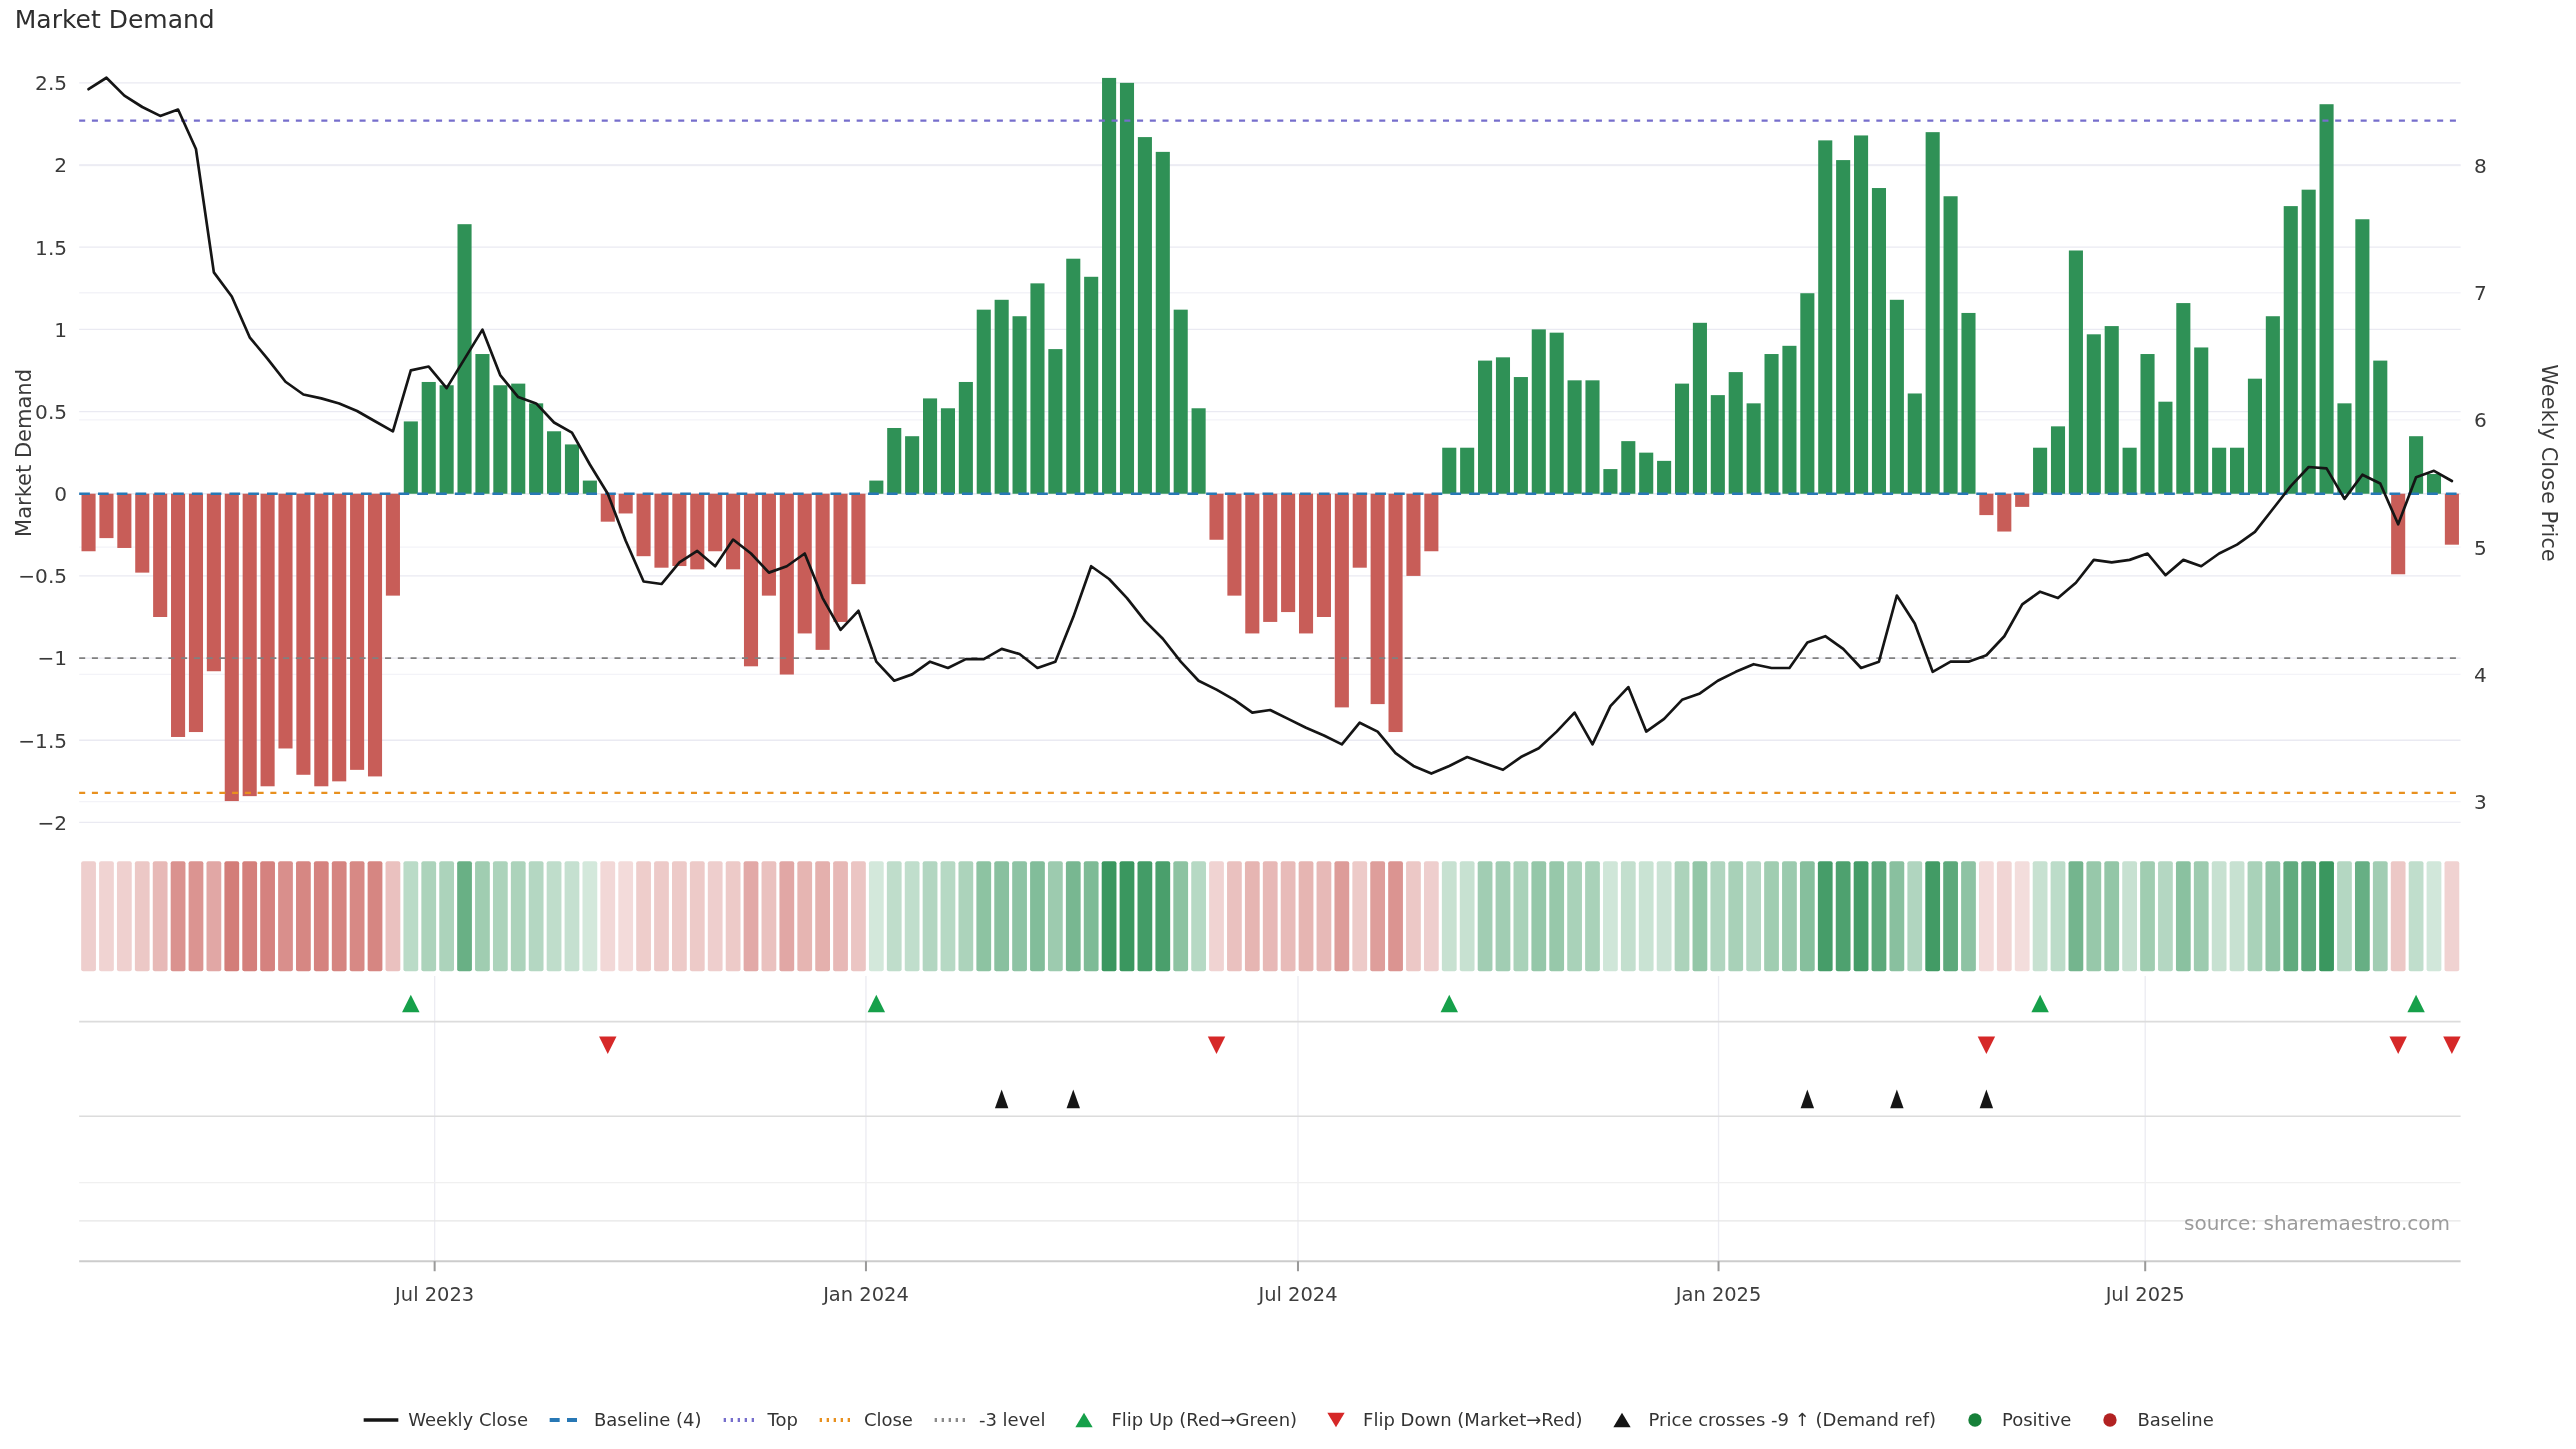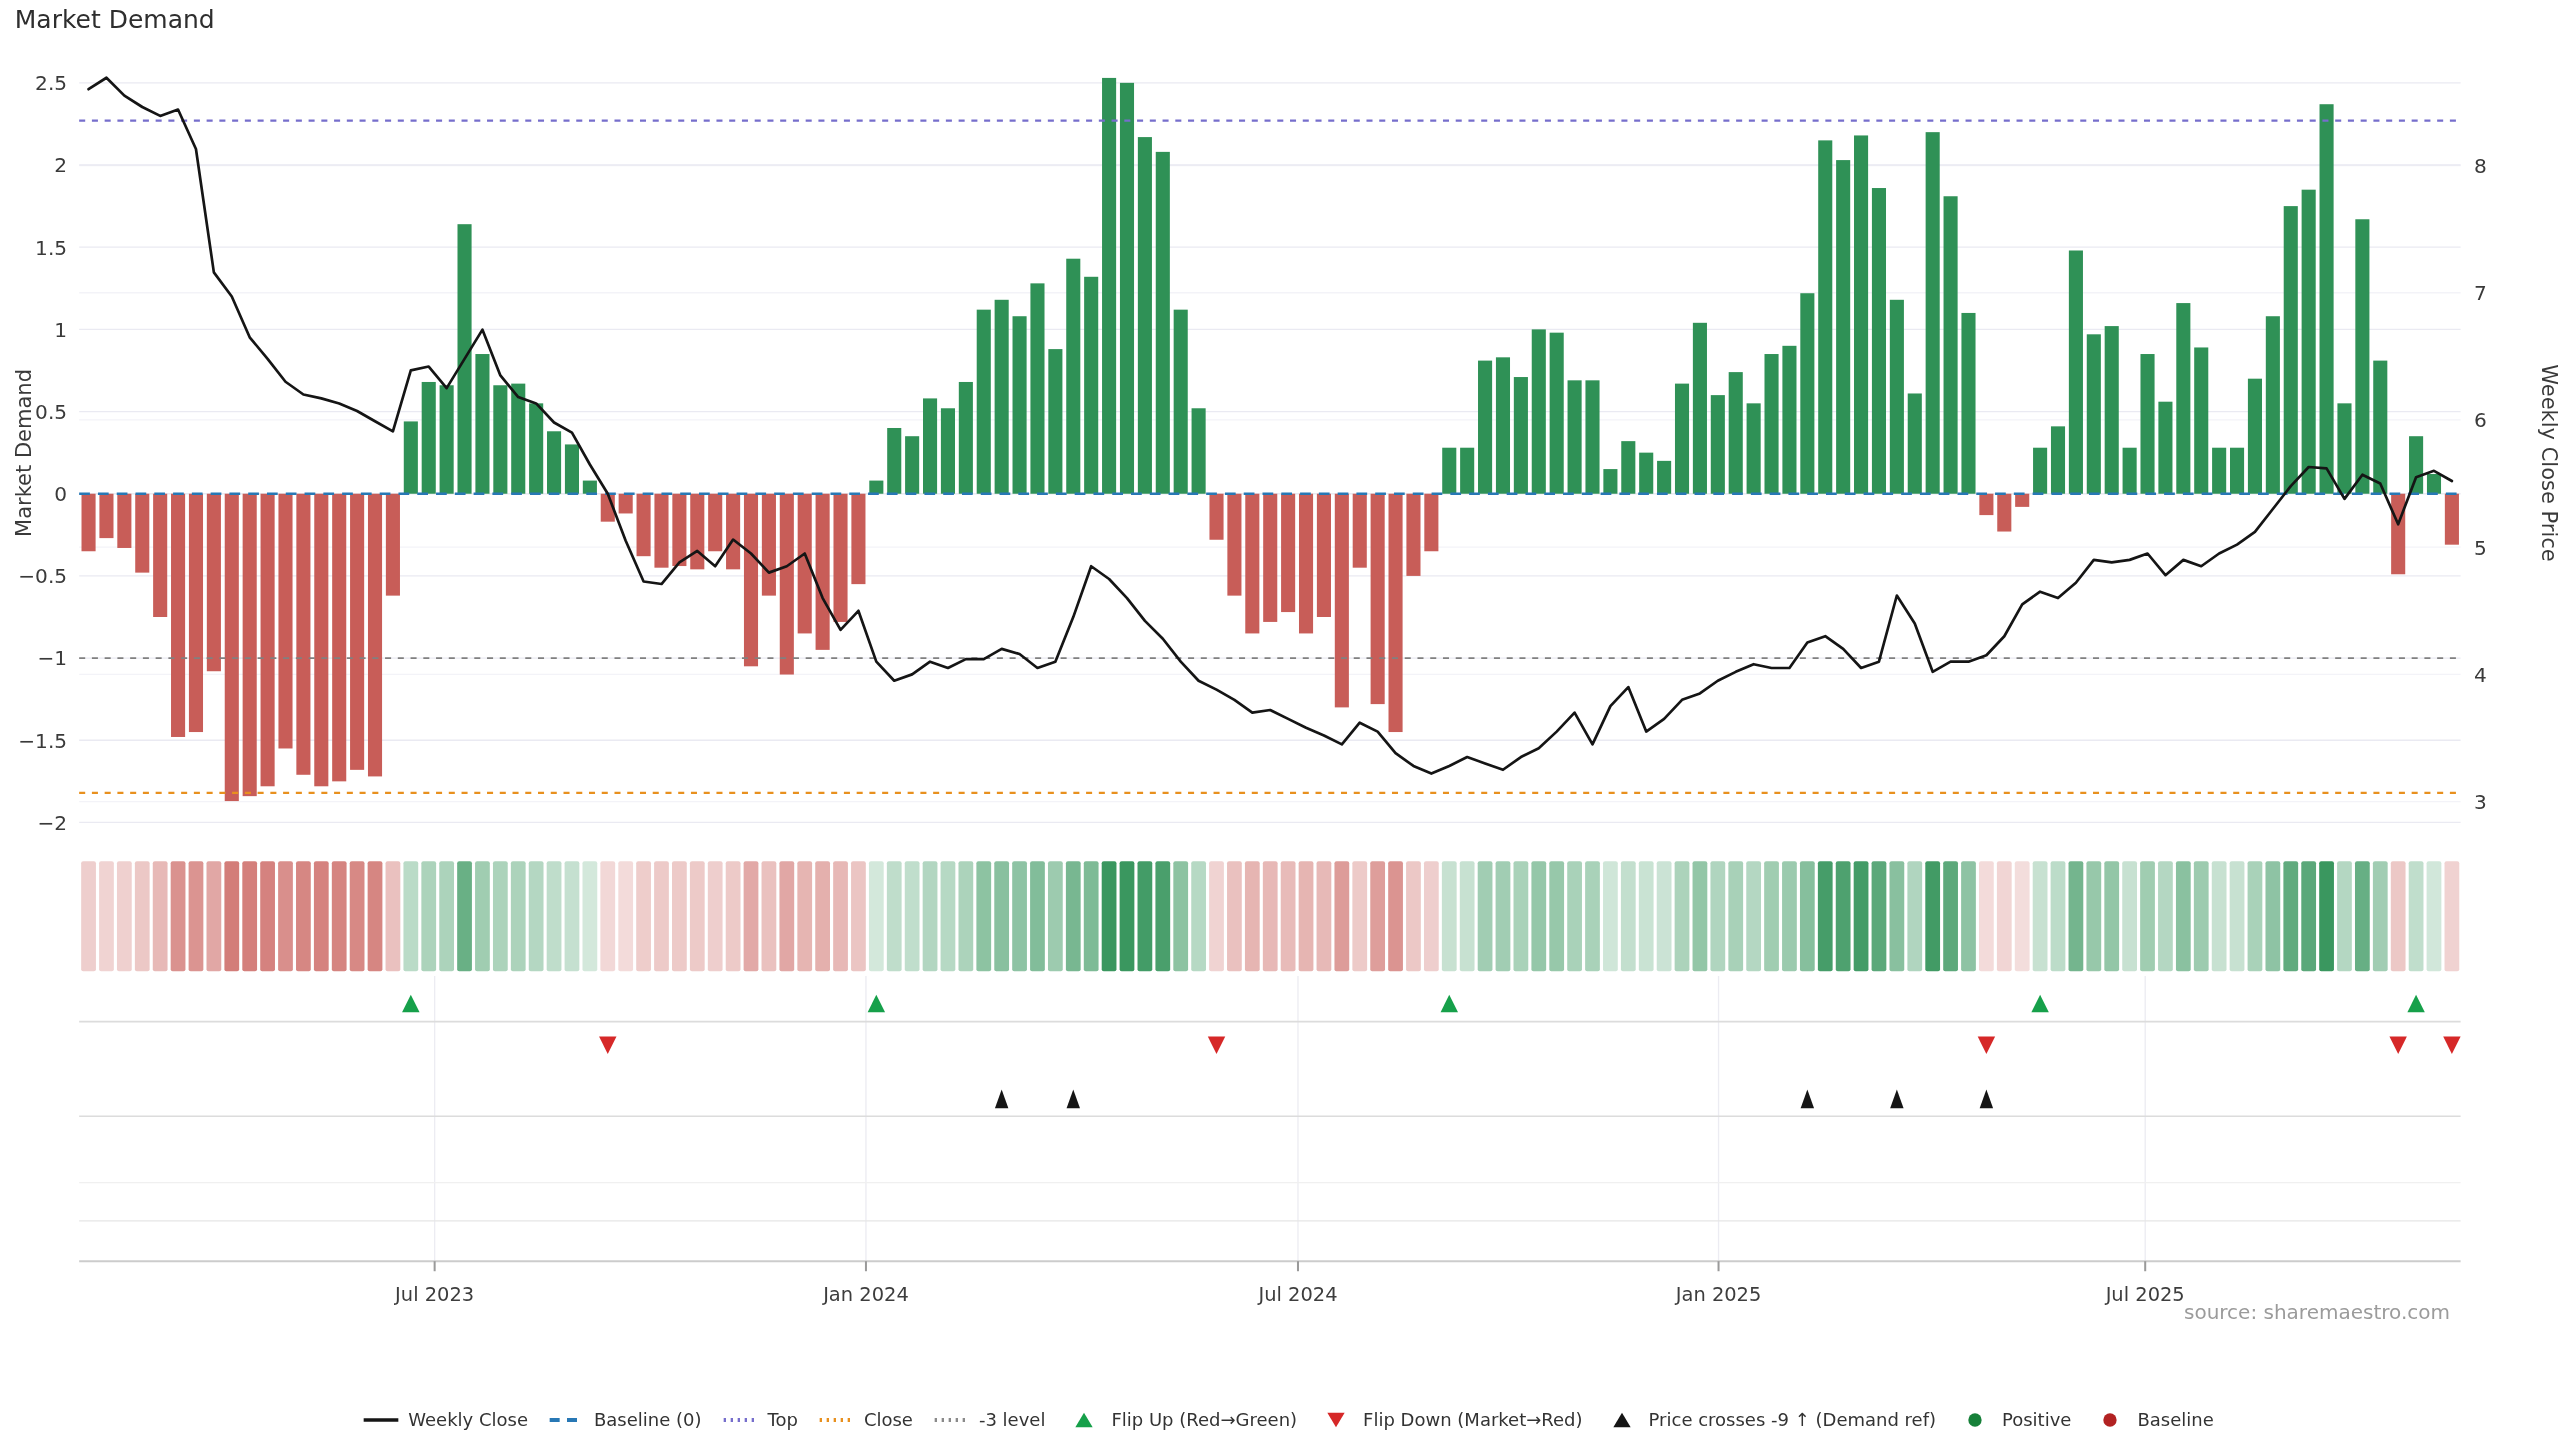--- a/index.html
+++ b/index.html
@@ -4,21 +4,21 @@
 <style>
   html,body{margin:0;padding:0;background:#ffffff;}
   .stage{
     position:relative;width:2576px;height:1449px;overflow:hidden;background:#ffffff;
     font-family:"DejaVu Sans","Liberation Sans",sans-serif;
   }
   .chart-title{position:absolute;left:14.8px;top:5.4px;font-size:25px;color:#2e2e2e;}
   .ylabel{position:absolute;white-space:nowrap;font-size:21px;color:#3a3a3a;}
   #ylabel-left{left:24px;top:453px;transform:translate(-50%,-50%) rotate(-90deg);}
   #ylabel-right{left:2549px;top:463px;transform:translate(-50%,-50%) rotate(90deg);}
-  .source-note{position:absolute;right:126px;top:1300px;font-size:20px;color:#9b9b9b;}
+  .source-note{position:absolute;right:126px;top:1211px;font-size:20px;color:#9b9b9b;}
   #main-svg{position:absolute;left:0;top:0;}
   .legend{
     position:absolute;left:0;top:1409px;width:100%;
     display:flex;justify-content:center;align-items:center;gap:20px;
     font-size:18px;color:#333333;
   }
   .legend .item{display:flex;align-items:center;gap:8px;white-space:nowrap;}
   .legend .glyph{display:inline-flex;align-items:center;}
 </style>
 </head>
@@ -398,21 +398,21 @@
           </svg>
         </span>
         <span>Weekly Close</span>
       </div>
       <div class="item">
         <span class="glyph">
           <svg width="38" height="20" viewBox="0 0 56 30">
             <line x1="2" y1="15" x2="54" y2="15" stroke="#2878b5" stroke-width="6" stroke-dasharray="15 11" stroke-linecap="butt"></line>
           </svg>
         </span>
-        <span>Baseline (0)</span>
+        <span>Baseline (4)</span>
       </div>
       <div class="item">
         <span class="glyph">
           <svg width="38" height="20" viewBox="0 0 56 30">
             <line x1="2" y1="15" x2="54" y2="15" stroke="#766ecc" stroke-width="6" stroke-dasharray="3.5 7" stroke-linecap="butt"></line>
           </svg>
         </span>
         <span>Top</span>
       </div>
       <div class="item">

